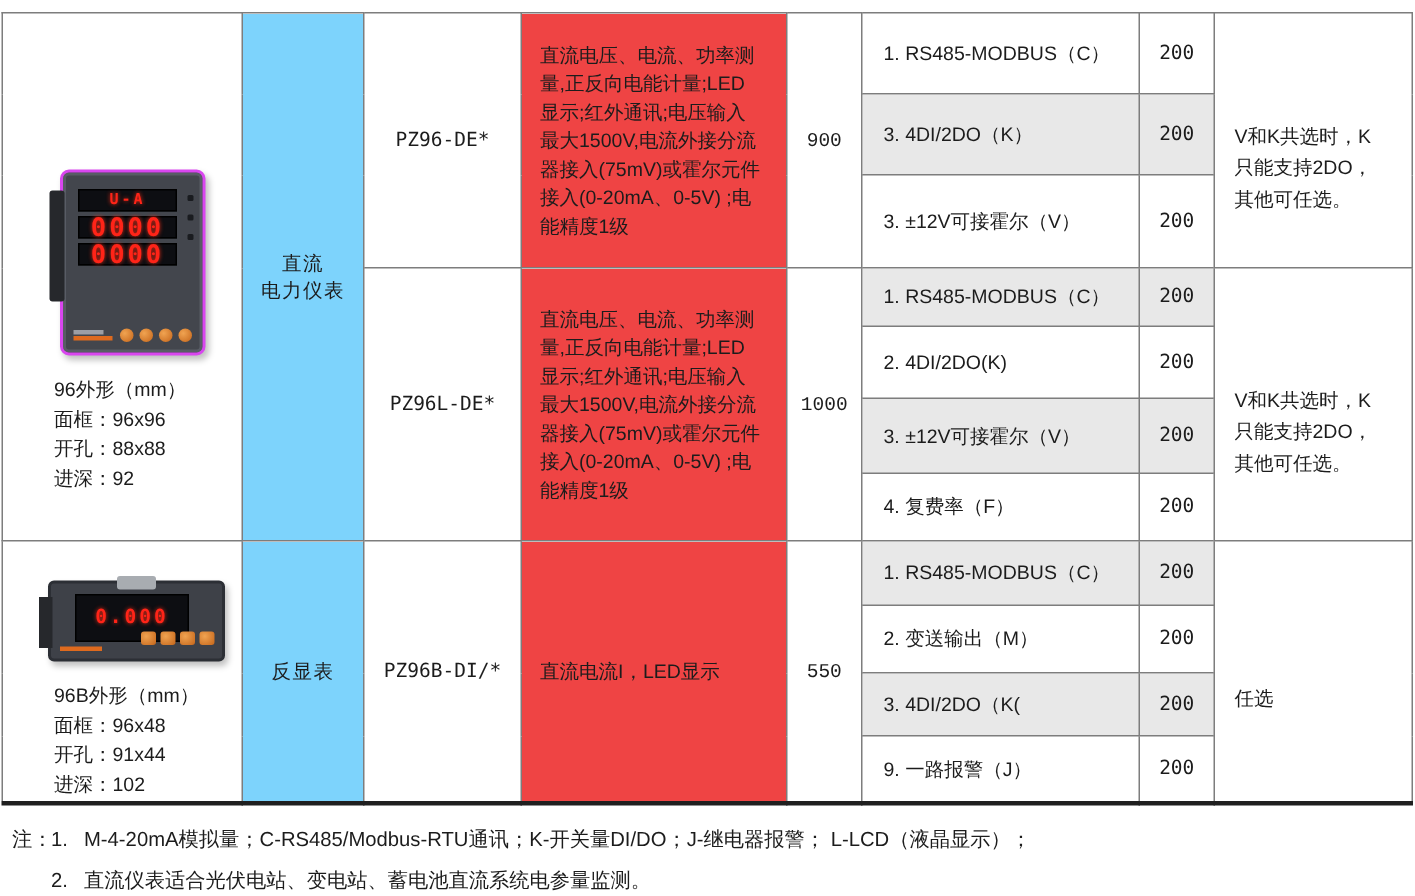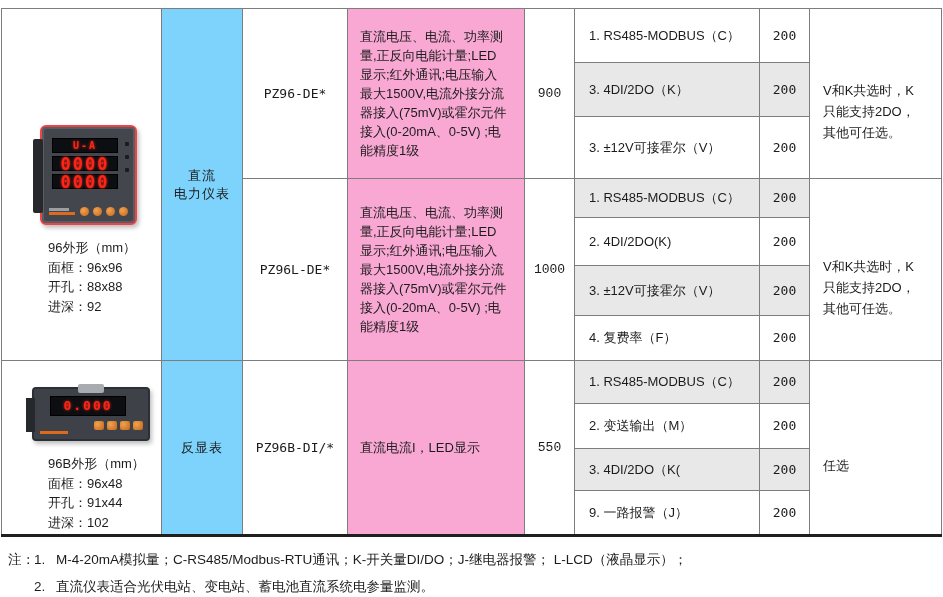--- a/index.html
+++ b/index.html
@@ -22,37 +22,37 @@
   table.spec td {
     border:1px solid #7d7d7d;
     font-size:13px; line-height:18px;
     vertical-align:middle;
     overflow:hidden;
   }
   td.shade { background:#e8e8e8; }
   td.img-cell { background:#ffffff; vertical-align:top; }
   td.cat-cell { background:#7dd3fc; text-align:center; font-size:13.5px; letter-spacing:1px; }
   td.model-cell { text-align:center; font-family:"DejaVu Sans Mono","Liberation Mono",monospace; font-size:13px; }
-  td.desc-cell { background:#f9a8d4; }
+  td.desc-cell { background:#ef4444; }
   td.desc-cell .desc-text { width:148px; margin:0 auto 0 12px; font-size:13px; line-height:19px; }
   td.price-cell { text-align:center; font-family:Liberation Mono, monospace; font-size:13px; }
   td.opt-cell { padding-left:14px; font-size:13px; }
   td.opt-price-cell { text-align:center; font-family:"DejaVu Sans Mono","Liberation Mono",monospace; font-size:13px; }
   td.note-cell { padding-left:13px; }
   td.note-cell .note-text { width:96px; font-size:13px; line-height:21px;margin-top:36px; }
   
   .img-wrap96  { padding-top:72px; display:flex; flex-direction:column; }
   .img-wrap96b { padding-top:24px; display:flex; flex-direction:column; }
-  .caption { margin:13px 0 0 46px; font-size:13px; line-height:19.5px; }
+  .caption { margin:13px 0 0 34px; font-size:13px; line-height:19.5px; }
   .caption div { white-space:nowrap; }
 
   .meter96 {
     position:relative; margin-left:38px;
-    width:97px; height:100px;
-    background:#43464d; border:2px solid #ef4444; border-radius:6px;
+    width:97px; height:124px;
+    background:#43464d; border:2px solid #d946ef; border-radius:6px;
     box-shadow:inset 0 0 0 2px #585c65, 2px 3px 4px rgba(0,0,0,.25);
   }
   .m96-tab { position:absolute; left:-9px; top:12px; width:10px; height:74px; background:#26282c; border-radius:2px; }
   .m96-display { position:absolute; left:10px; top:11px; width:66px; display:flex; flex-direction:column; gap:3px; }
   .m96-row {
     background:#0d0e12; border:1px solid #000; height:15px;
     display:flex; align-items:center; justify-content:center;
     color:#ff2418; font-family:"DejaVu Sans Mono","Liberation Mono",monospace;
     font-weight:bold; font-size:17px; letter-spacing:2px;
     text-shadow:0 0 3px rgba(255,48,24,.9);
@@ -71,21 +71,21 @@
   .meter96b {
     position:relative; margin-left:30px;
     width:118px; height:54px;
     background:#3e4148; border:2px solid #2c2f35; border-radius:4px;
     box-shadow:2px 3px 4px rgba(0,0,0,.25);
   }
   .m96b-top { position:absolute; top:-5px; left:50%; transform:translateX(-50%);
     width:26px; height:9px; background:#a8acb1; border-radius:2px; }
   .m96b-tab { position:absolute; left:-8px; top:9px; width:9px; height:34px; background:#26282c; }
   .m96b-display {
-    position:absolute; left:16px; top:7px; width:76px; height:20px;
+    position:absolute; left:16px; top:7px; width:76px; height:32px;
     background:#0d0e12; border:1px solid #000;
     display:flex; align-items:center; justify-content:center;
     color:#ff2418; font-family:"DejaVu Sans Mono","Liberation Mono",monospace;
     font-weight:bold; font-size:13px; letter-spacing:2px;
     text-shadow:0 0 3px rgba(255,48,24,.9);
   }
   .m96b-btns { position:absolute; left:60px; top:32px; display:flex; gap:3px; }
   .m96b-btns span { width:10px; height:9px; border-radius:2px;
     background:radial-gradient(circle at 35% 35%, #f0a351, #c4651a); }
   .m96b-logo { position:absolute; left:6px; bottom:5px; width:28px; height:7px;

